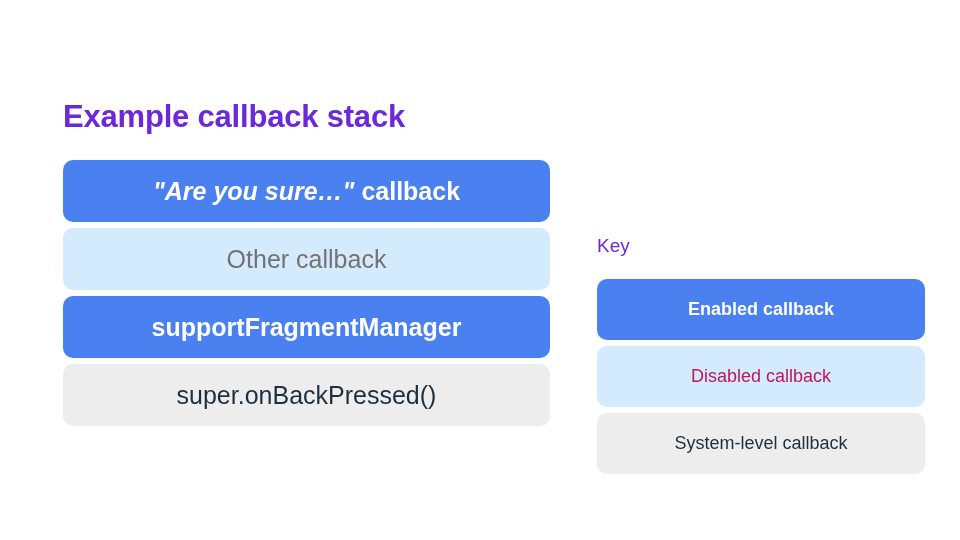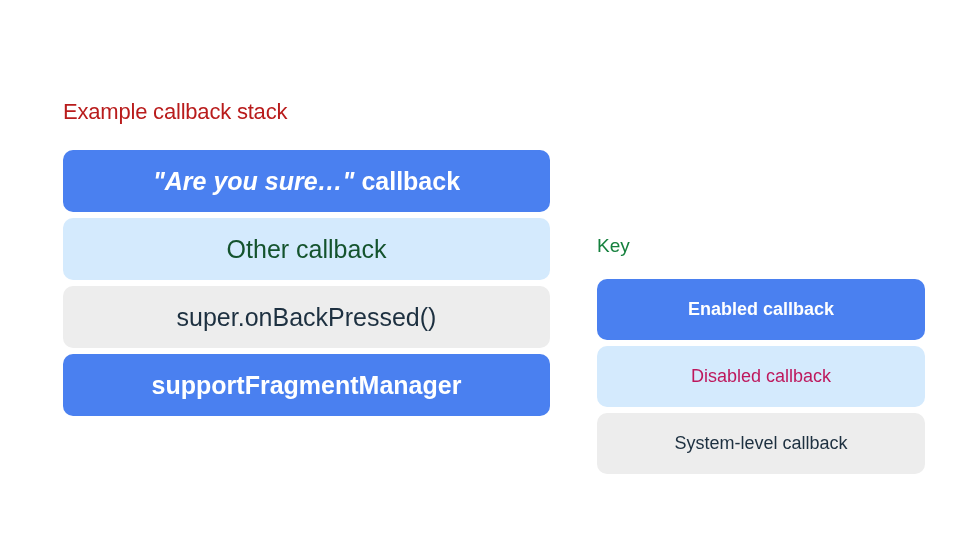--- a/index.html
+++ b/index.html
@@ -23,23 +23,23 @@
 
   
   .stack-section {
     position: absolute;
     left: 63px;
     top: 100px;
     width: 487px;
   }
 
   .section-title {
-    font-size: 22px;
-    font-weight: normal;
-    color: #b91c1c;
+    font-size: 31px;
+    font-weight: bold;
+    color: #6d28d9;
     letter-spacing: -0.2px;
     line-height: 1.1;
     margin: 0 0 26px 0;
     white-space: nowrap;
   }
 
   .stack-list {
     display: flex;
     flex-direction: column;
     gap: 6px;
@@ -68,21 +68,21 @@
   }
   .state-enabled .bar-label {
     color: #ffffff;
     font-weight: bold;
   }
 
   .state-disabled {
     background: #d4eafd;
   }
   .state-disabled .bar-label {
-    color: #14532d;
+    color: #737373;
     font-weight: normal;
   }
 
   .state-system {
     background: #ededed;
   }
   .state-system .bar-label {
     color: #1d3040;
     font-weight: normal;
   }
@@ -96,21 +96,21 @@
   .key-section {
     position: absolute;
     left: 597px;
     top: 236px;
     width: 328px;
   }
 
   .key-title {
     font-size: 19px;
     font-weight: normal;
-    color: #15803d;
+    color: #6d28d9;
     line-height: 1.1;
     margin: 0 0 22px 0;
     white-space: nowrap;
   }
 
   .key-list {
     display: flex;
     flex-direction: column;
     gap: 6px;
   }
@@ -157,28 +157,28 @@
 
       <div class="bar state-enabled">
         <span class="bar-label"><span class="quoted">"Are you sure…"</span><span> callback</span></span>
       </div>
 
       <div class="bar state-disabled">
         <span class="bar-label">Other callback</span>
       </div>
 
 
+      <div class="bar state-enabled">
+        <span class="bar-label">supportFragmentManager</span>
+      </div>
+
       <div class="bar state-system">
         <span class="bar-label">super.onBackPressed()</span>
       </div>
 
-      <div class="bar state-enabled">
-        <span class="bar-label">supportFragmentManager</span>
-      </div>
-
     </div>
   </section>
 
   <section class="key-section">
     <h2 class="key-title">Key</h2>
 
     <div class="key-list">
 
       <div class="key-row state-enabled">
         <span class="key-label">Enabled callback</span>

